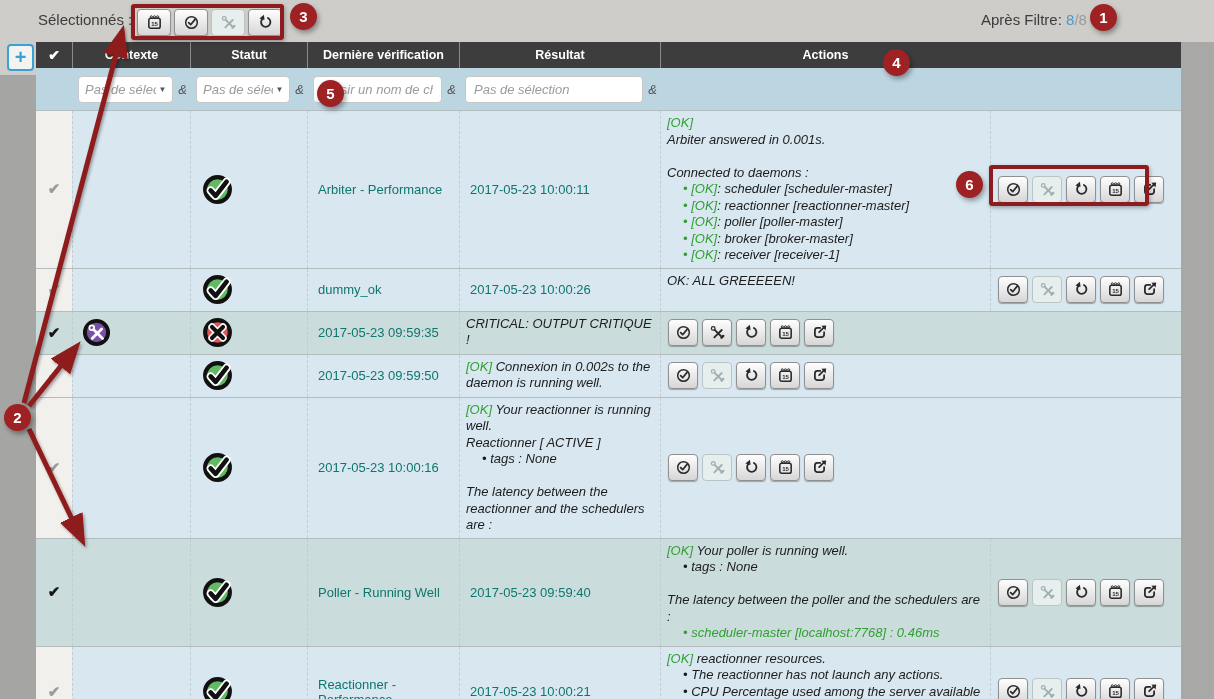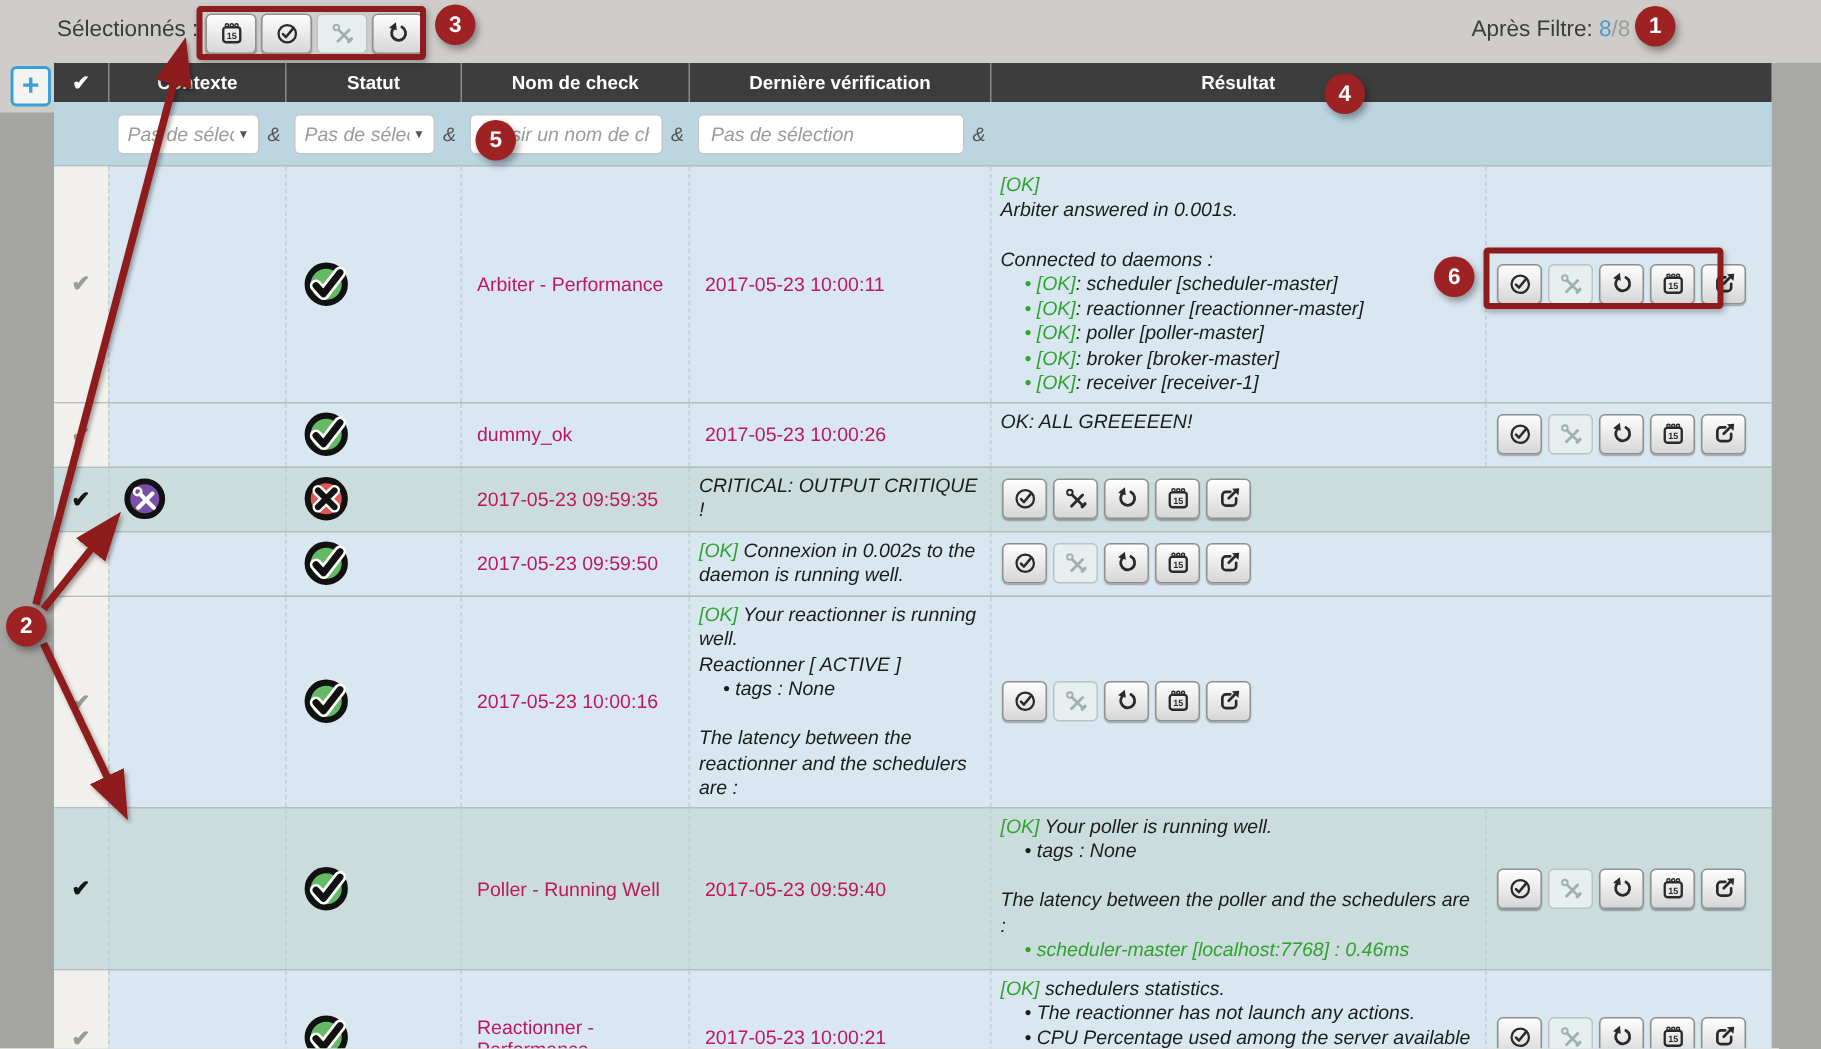--- a/index.html
+++ b/index.html
@@ -51,21 +51,21 @@
   .row { min-height: 43px; border-top: 1px solid #b4bcbe; background: #d8e7f0; }
   .row .cell { border-left: 1px dashed #c2ccd2; min-width: 0; }
   .row .cell:first-child { border-left: none; }
   .c-check { background: #f1f0ed; display: flex; align-items: center; justify-content: center; cursor: pointer; }
   .row.sel, .row.sel .c-check { background: #cbdcdc; }
   .tick { font-size: 15px; font-weight: bold; color: #9b9b9b; }
   .sel .tick { color: #161616; }
   .c-context { display: flex; align-items: center; padding-left: 8px; }
   .c-status { display: flex; align-items: center; padding-left: 10px; }
   .c-name, .c-date { display: flex; align-items: center; padding: 4px 4px 4px 10px;
-    font-size: 13px; color: #be185d; }
+    font-size: 13px; color: #0f766e; }
   .c-result { padding: 4px 6px; font-size: 13px; line-height: 16.5px; color: #1c1c1c; font-style: italic; }
   .rline { min-height: 16.5px; }
   .ok { color: #31a131; }
   .indent { display: inline-block; width: 16px; }
   .c-actions { display: flex; align-items: center; padding-left: 7px; gap: 4px; }
   .status-slot svg { width: 33px; height: 33px; display: block; }
   .ctx-slot svg { width: 31px; height: 31px; display: block; }
 
   
   .badge { position: absolute; width: 27px; height: 27px; border-radius: 50%;
@@ -135,23 +135,23 @@
 
   <button class="add-btn">
     <span>+</span>
   </button>
 
   <div class="table">
     <div class="thead grid-row">
       <div class="hcell">✔</div>
       <div class="hcell">Contexte</div>
       <div class="hcell">Statut</div>
-      <div class="hcell">Nom de check</div>
       <div class="hcell">Dernière vérification</div>
       <div class="hcell">Résultat</div>
+      <div class="hcell">Actions</div>
     </div>
 
     <div class="filter-row grid-row">
       <div class="fcell"></div>
       <div class="fcell">
         <div class="fctrl">
           <span class="ph">Pas de sélection</span>
           <span class="caret">▼</span>
         </div>
         <span class="sep">&amp;</span>
@@ -649,21 +649,21 @@
               </svg>
             </span>
       </div>
       <div class="cell c-name">
             <span class="nm">Reactionner - Performance</span>
           </div>
       <div class="cell c-date">
             <span class="dt">2017-05-23 10:00:21</span>
           </div>
       <div class="cell c-result">
-            <div class="rline"><span class="ok">[OK]</span><span> schedulers statistics.</span></div>
+            <div class="rline"><span class="ok">[OK]</span><span> reactionner resources.</span></div>
             <div class="rline"><span class="indent"></span><span>• </span><span>The reactionner has not launch any actions.</span></div>
             <div class="rline"><span class="indent"></span><span>• </span><span>CPU Percentage used among the server available resources for actions execution is unavailable, please wait for data.</span></div>
           </div>
       <div class="cell c-actions">
         <button class="abtn">
           <span>
             <svg viewBox="0 0 24 24">
                   <circle cx="12" cy="12" r="8.2" fill="none" stroke="currentColor" stroke-width="2.1"></circle>
                   <path d="M8 12.3 l2.8 2.8 L17 7.6" fill="none" stroke="currentColor" stroke-width="2.4" stroke-linecap="round" stroke-linejoin="round"></path>
                 </svg>

